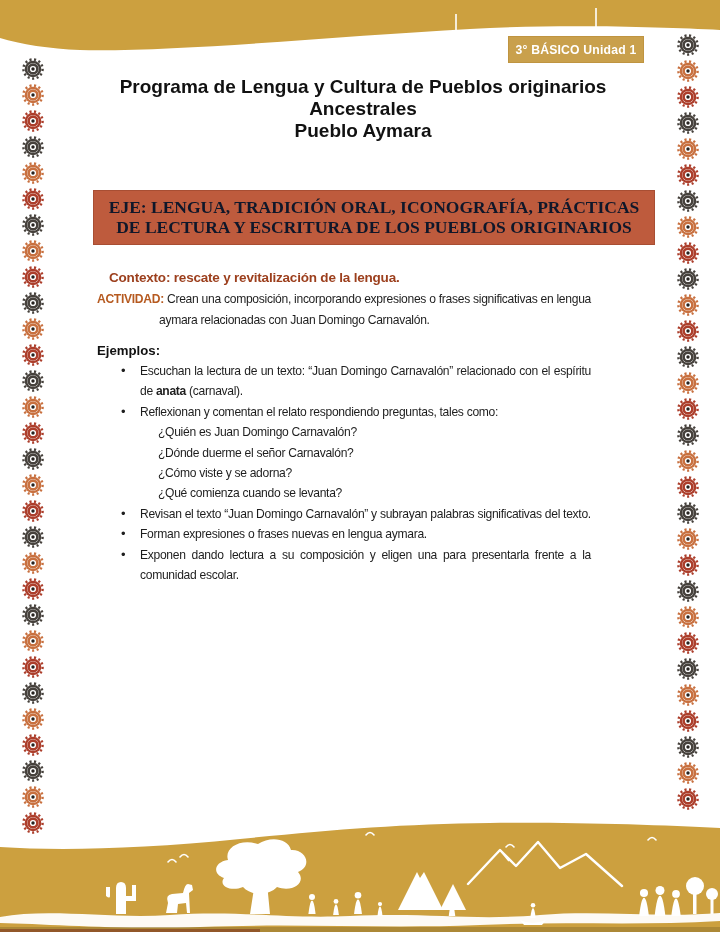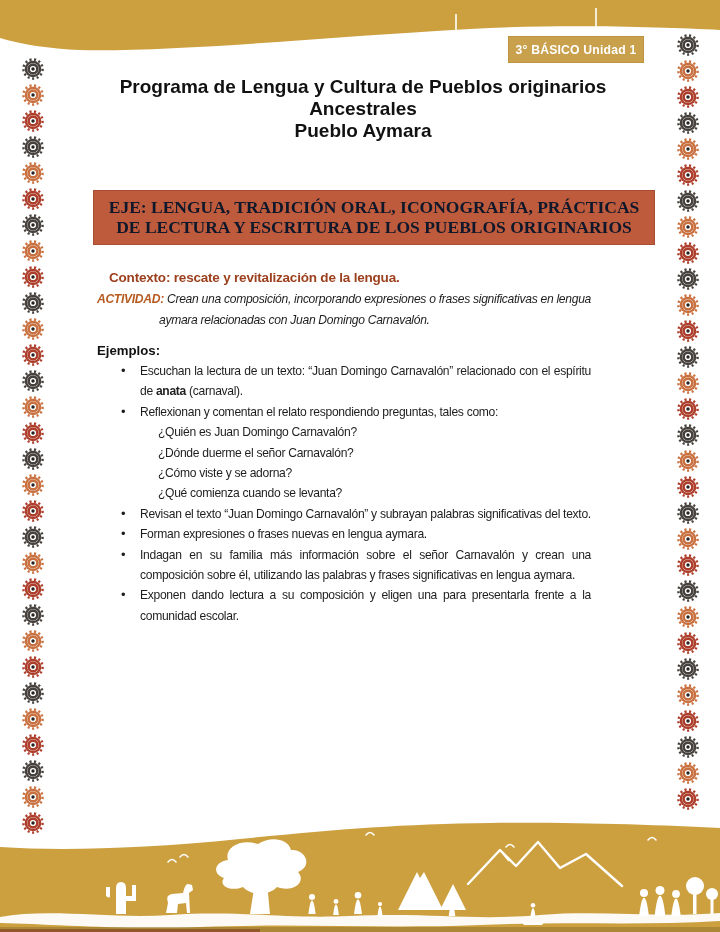--- a/index.html
+++ b/index.html
@@ -38,21 +38,21 @@
   }
   
   .contexto {
     position:absolute; top:258px; left:97px; width:531px; margin:12px;
     font-weight:bold; font-size:13.5px; color:#9c3f1d; letter-spacing:-0.2px;
   }
   
   .actividad {
     position:absolute; top:289px; left:97px; width:494px; margin:0;
     font-size:12.1px; letter-spacing:-0.3px; line-height:20.5px;
-    text-align:justify; padding-left:62px; text-indent:-62px; box-sizing:border-box;font-style:italic;
+    text-align:justify; padding-left:62px; text-indent:-62px; box-sizing:border-box;
   }
   .actividad .act-label { font-weight:bold; color:#b65a20; }
   
   .ejemplos-label {
     position:absolute; top:343px; left:97px; margin:0;
     font-weight:bold; font-size:13.2px; color:#111;
   }
   ul.bullets {
     position:absolute; top:361px; left:97px; width:494px; margin:0; padding:0;
     list-style:none; font-size:12.1px; letter-spacing:-0.3px; line-height:20.4px;
@@ -518,21 +518,20 @@
 
   <p class="actividad"><span class="act-label">ACTIVIDAD:</span>
     <span>Crean una composición, incorporando expresiones o frases significativas en lengua aymara relacionadas con Juan Domingo Carnavalón.</span></p>
 
   <p class="ejemplos-label">Ejemplos:</p>
   <ul class="bullets" id="bullet-list">
       <li><span><span>Escuchan la lectura de un texto: “Juan Domingo Carnavalón” relacionado con el espíritu de </span><b>anata</b><span> (carnaval).</span></span></li>
       <li><span><span>Reflexionan y comentan el relato respondiendo preguntas, tales como:</span></span><div class="subline">¿Quién es Juan Domingo Carnavalón?</div><div class="subline">¿Dónde duerme el señor Carnavalón?</div><div class="subline">¿Cómo viste y se adorna?</div><div class="subline">¿Qué comienza cuando se levanta?</div></li>
       <li><span><span>Revisan el texto “Juan Domingo Carnavalón” y subrayan palabras significativas del texto.</span></span></li>
       <li><span><span>Forman expresiones o frases nuevas en lengua aymara.</span></span></li>
-      <li><span><span>Indagan en su familia más información sobre el señor Carnavalón y crean una composición sobre él, utilizando las palabras y frases significativas en lengua aymara.</span></span></li>
       <li><span><span>Exponen dando lectura a su composición y eligen una para presentarla frente a la comunidad escolar.</span></span></li>
     </ul>
 
   <svg class="footer-band" width="720" height="112" viewBox="0 0 720 112">
     <defs>
       <g id="person" fill="#ffffff">
         <circle cx="0" cy="-17" r="3"></circle>
         <path d="M-3.6,0 Q-2,-13.5 0,-13.5 Q2,-13.5 3.6,0 Z"></path>
       </g>
     </defs>

